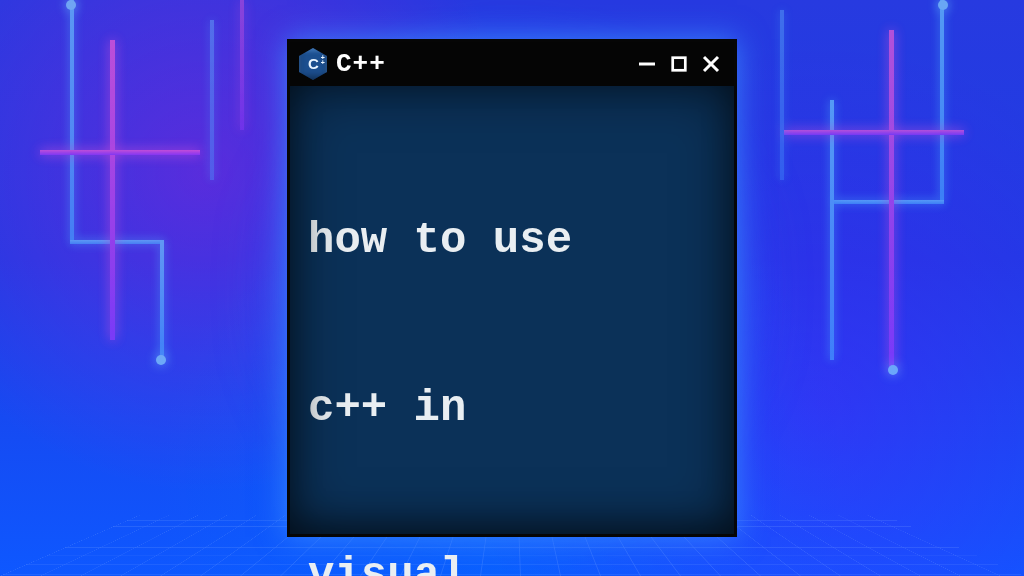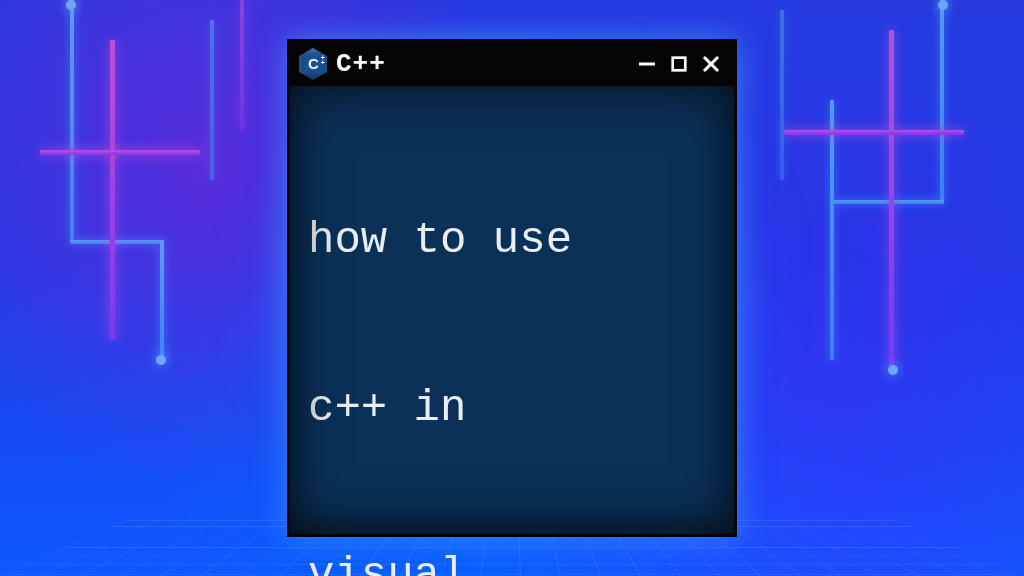--- a/index.html
+++ b/index.html
@@ -118,21 +118,21 @@
     .content {
       padding: 18px 16px 16px 18px;
       color: #e9eef2;
       font-size: 44px;
       line-height: 1.24;
       font-family: 'Consolas','Menlo','Courier New',monospace;
       font-weight: 500;
       letter-spacing: 0px;
       white-space: pre-wrap;
     }
-    .content-line { display: block; }
+    .content-line { display: block; font-weight: bold; }
     .content-line + .content-line { margin-top: 4px; }
     .inner-shade {
       position: absolute;
       inset: 44px 0 0 0;
       pointer-events: none;
       box-shadow: inset 0 0 55px rgba(0,0,0,0.6), inset 0 -10px 30px rgba(0,0,0,0.35);
     }
   </style>
 </head>
 <body>

